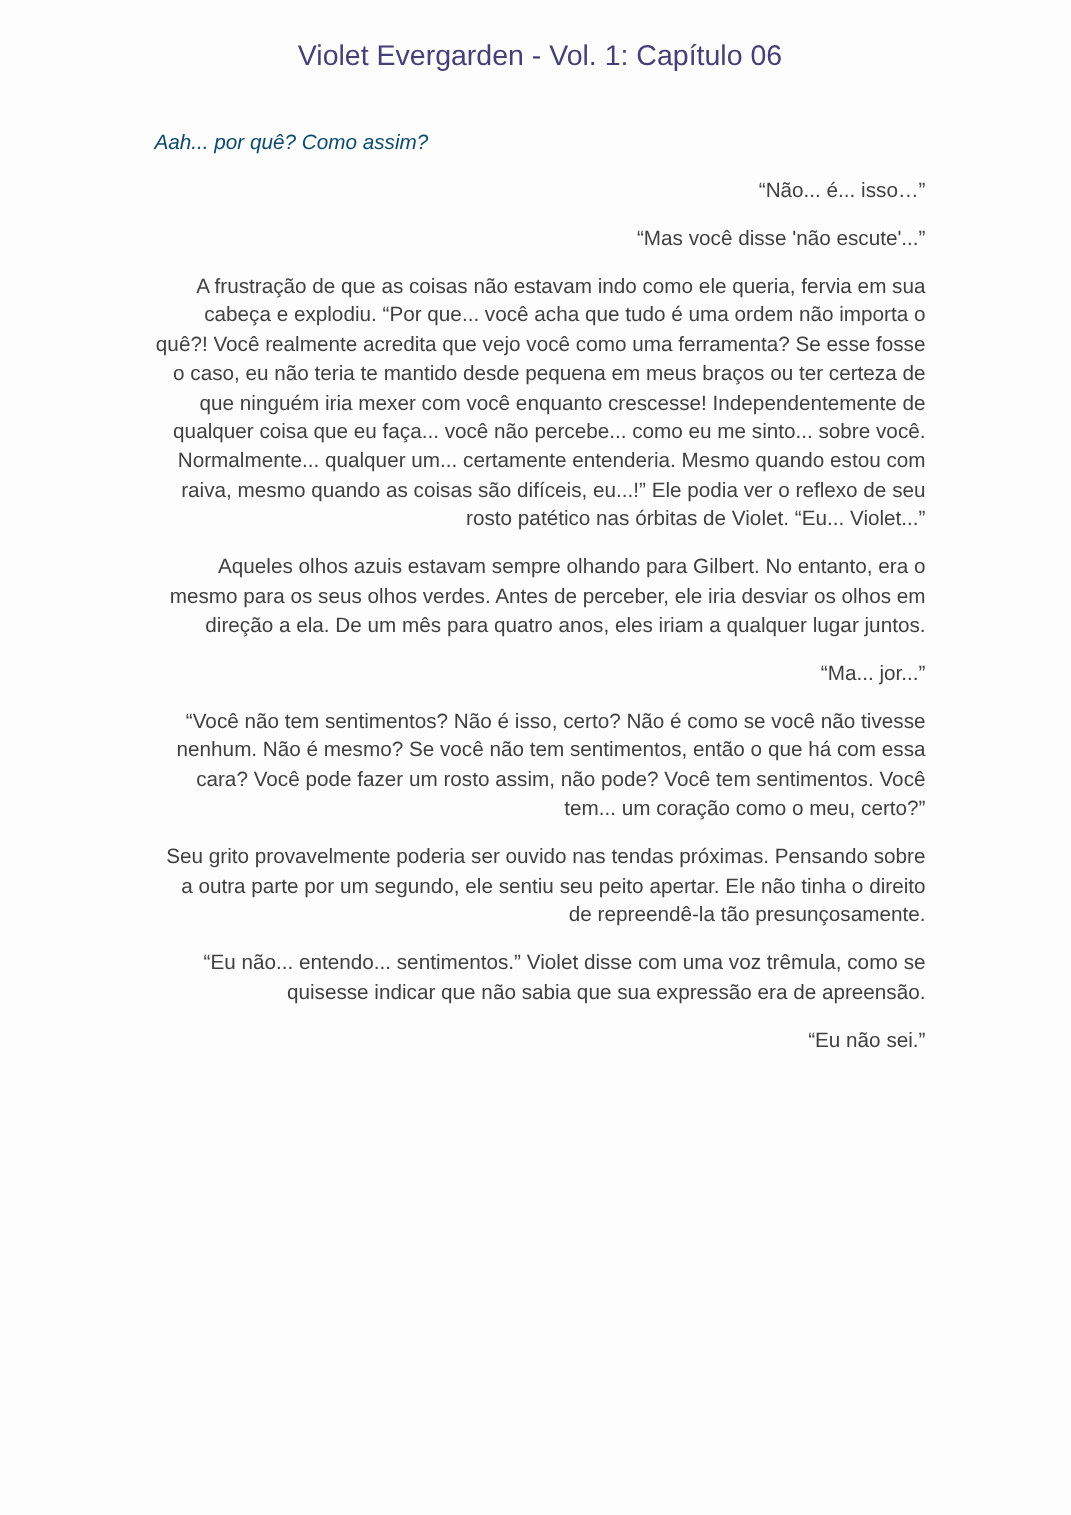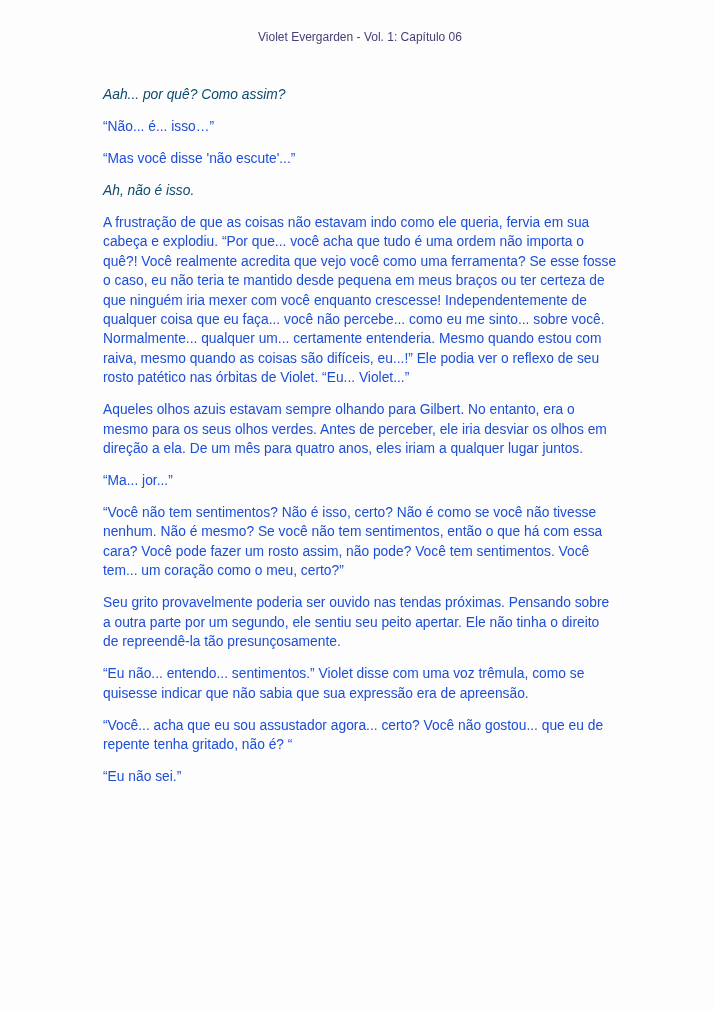--- a/index.html
+++ b/index.html
@@ -16,55 +16,54 @@
   }
   .page {
     box-sizing: border-box;
     width: 714px;
     height: 1010px;
     padding: 28px 97px 20px 103px;
   }
   .doc-title {
     width: 100%;
     text-align: center;
-    font-size: 12px;
+    font-size: 19px;
     line-height: 19px;
     font-weight: 400;
     color: #454177;
     margin: 0 0 38px 0;
   }
   .content {
     width: 514px;
   }
   .content p {
     margin: 0 0 12.6px 0;
     font-size: 13.8px;
     line-height: 19.4px;
   }
   .content p.body-par {
-    color: #1d4ed8;
+    color: #404040;
+    text-align: right;
   }
   .content p.inner {
     color: #0c4a6e;
     font-style: italic;
   }
 </style>
 </head>
 <body>
 
 <div class="page">
   <h1 class="doc-title">Violet Evergarden - Vol. 1: Capítulo 06</h1>
 
   <div class="content">
     <p class="inner">Aah... por quê? Como assim?</p>
     <p class="body-par">“Não... é... isso…”</p>
     <p class="body-par">“Mas você disse 'não escute'...”</p>
-    <p class="inner">Ah, não é isso.</p>
     <p class="body-par">A frustração de que as coisas não estavam indo como ele queria, fervia em sua cabeça e explodiu. “Por que... você acha que tudo é uma ordem não importa o quê?! Você realmente acredita que vejo você como uma ferramenta? Se esse fosse o caso, eu não teria te mantido desde pequena em meus braços ou ter certeza de que ninguém iria mexer com você enquanto crescesse! Independentemente de qualquer coisa que eu faça... você não percebe... como eu me sinto... sobre você. Normalmente... qualquer um... certamente entenderia. Mesmo quando estou com raiva, mesmo quando as coisas são difíceis, eu...!” Ele podia ver o reflexo de seu rosto patético nas órbitas de Violet. “Eu... Violet...”</p>
     <p class="body-par">Aqueles olhos azuis estavam sempre olhando para Gilbert. No entanto, era o mesmo para os seus olhos verdes. Antes de perceber, ele iria desviar os olhos em direção a ela. De um mês para quatro anos, eles iriam a qualquer lugar juntos.</p>
     <p class="body-par">“Ma... jor...”</p>
     <p class="body-par">“Você não tem sentimentos? Não é isso, certo? Não é como se você não tivesse nenhum. Não é mesmo? Se você não tem sentimentos, então o que há com essa cara? Você pode fazer um rosto assim, não pode? Você tem sentimentos. Você tem... um coração como o meu, certo?”</p>
     <p class="body-par">Seu grito provavelmente poderia ser ouvido nas tendas próximas. Pensando sobre a outra parte por um segundo, ele sentiu seu peito apertar. Ele não tinha o direito de repreendê-la tão presunçosamente.</p>
     <p class="body-par">“Eu não... entendo... sentimentos.” Violet disse com uma voz trêmula, como se quisesse indicar que não sabia que sua expressão era de apreensão.</p>
-    <p class="body-par">“Você... acha que eu sou assustador agora... certo? Você não gostou... que eu de repente tenha gritado, não é? “</p>
     <p class="body-par">“Eu não sei.”</p>
   </div>
 </div>
 
 </body></html>

